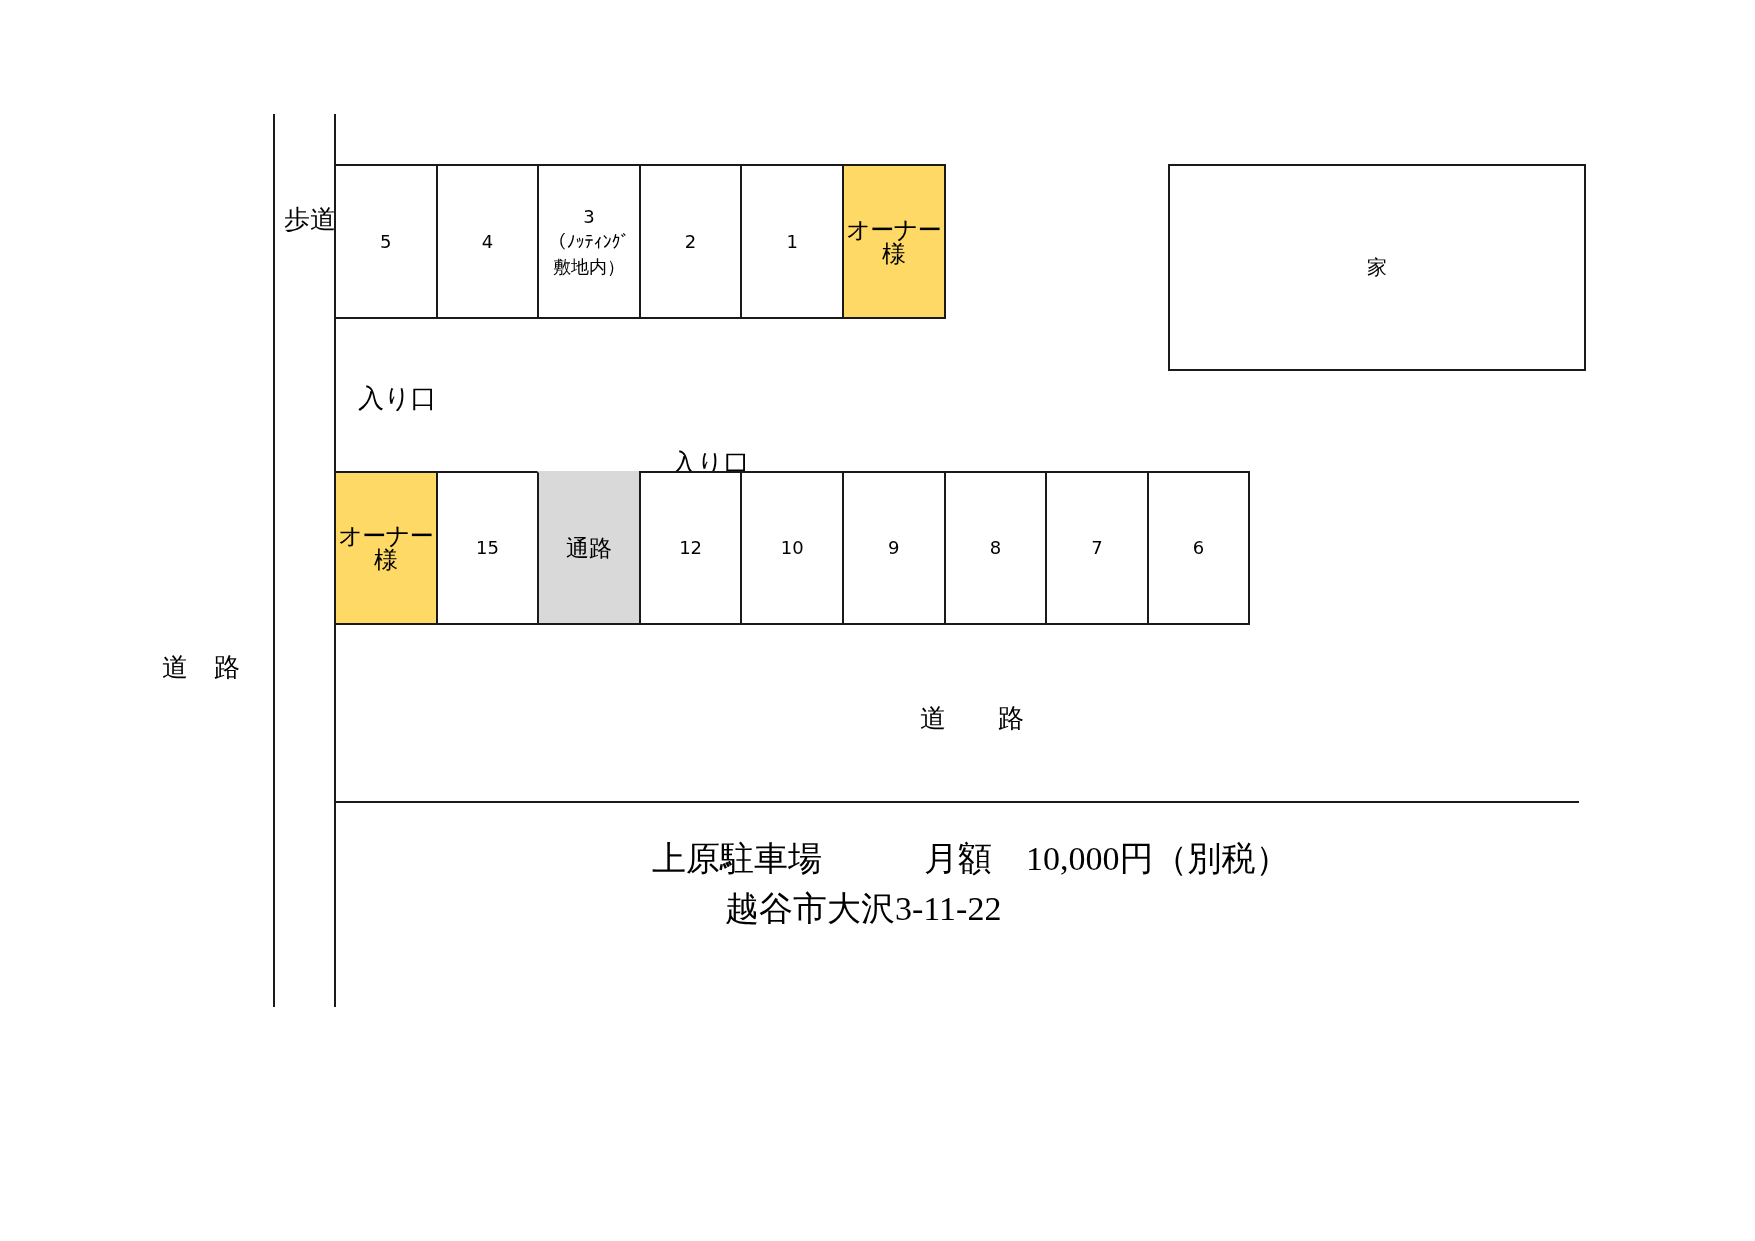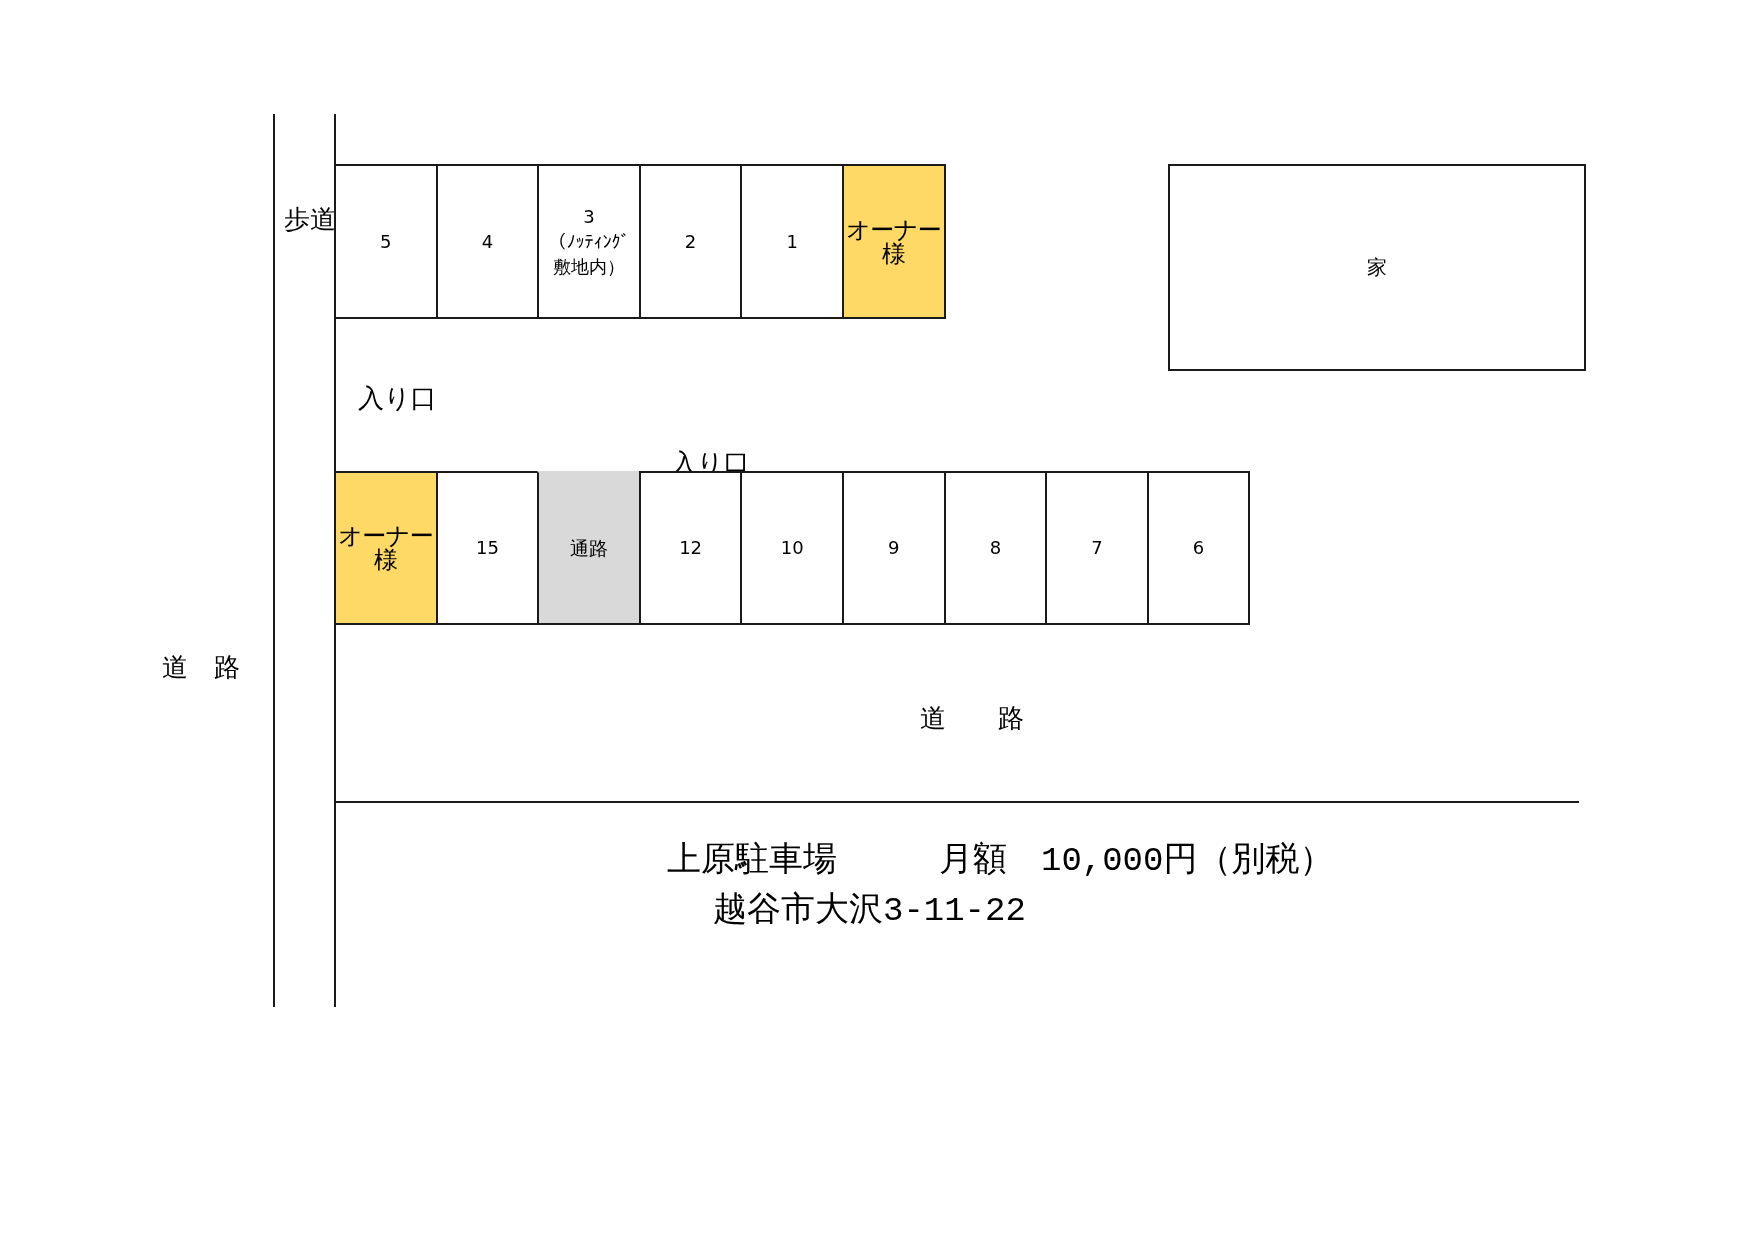--- a/index.html
+++ b/index.html
@@ -6,25 +6,25 @@
   body { width:1755px; height:1241px; position:relative; overflow:hidden;
          font-family:"DejaVu Sans", "Liberation Sans", sans-serif; color:#000; }
   .vline { position:absolute; width:2px; background:#1a1a1a; }
   .hline { position:absolute; height:2px; background:#1a1a1a; }
   .row { position:absolute; display:flex; }
   .cell { box-sizing:border-box; width:103.6px; height:100%; border:2px solid #1a1a1a;
           margin-left:-2px; display:flex; align-items:center; justify-content:center;
           text-align:center; font-size:18px; line-height:24px; background:#fff; white-space:pre-line; }
   .cell:first-child { margin-left:0; }
   .cell.owner { background:#FFD966; font-size:24px; letter-spacing:-0.5px; }
-  .cell.path { background:#D9D9D9; border-top-color:transparent; font-size:19px; }
+  .cell.path { background:#D9D9D9; border-top-color:transparent; font-size:23px; }
   .label { position:absolute; font-size:26px; white-space:pre; }
   .house { position:absolute; box-sizing:border-box; border:2px solid #1a1a1a;
            display:flex; align-items:center; justify-content:center; font-size:20px; }
-  .title { position:absolute; font-size:34px; white-space:pre; font-family:Liberation Mono, monospace;margin-left:15px; }
+  .title { position:absolute; font-size:34px; white-space:pre; font-family:Liberation Serif, serif; }
 </style>
 </head>
 <body>
 
 <div class="vline" style="left:273px; top:114px; height:893px;"></div>
 <div class="vline" style="left:334px; top:114px; height:893px;"></div>
 <div class="hline" style="left:334px; top:801px; width:1245px;"></div>
 
 <div class="label" style="left:284px; top:202px;">歩道</div>
 <div class="label" style="left:358px; top:381px;">入り口</div>
@@ -53,13 +53,13 @@
   <div class="cell path">通路</div>
   <div class="cell">12</div>
   <div class="cell">10</div>
   <div class="cell">9</div>
   <div class="cell">8</div>
   <div class="cell">7</div>
   <div class="cell">6</div>
 </div>
 
 <div class="title" style="left:652px; top:836px;">上原駐車場　　　月額　10,000円（別税）</div>
-<div class="title" style="left:698px; top:886px;">越谷市大沢3-11-22</div>
+<div class="title" style="left:725px; top:886px;">越谷市大沢3-11-22</div>
 
 </body></html>

